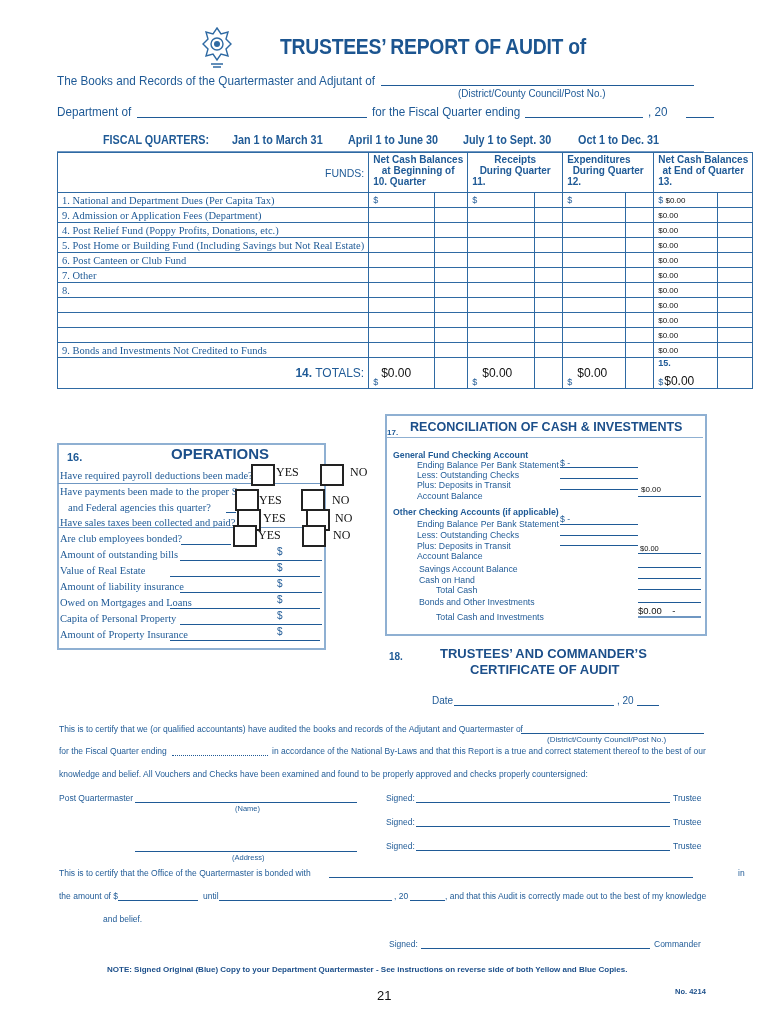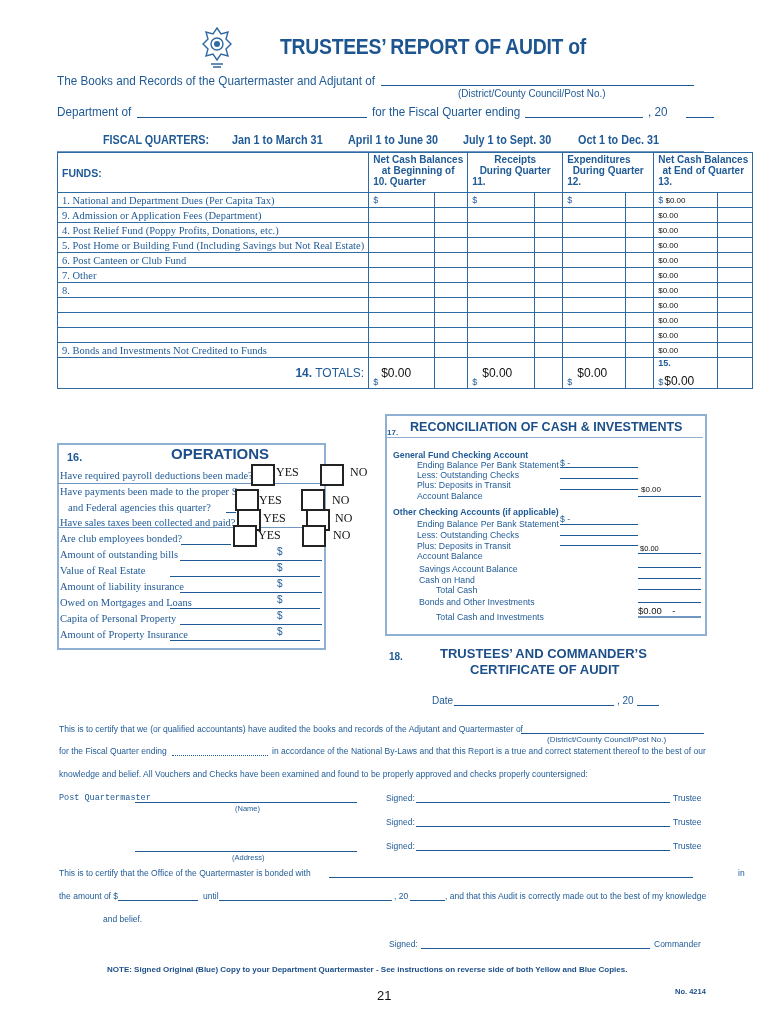--- a/index.html
+++ b/index.html
@@ -20,21 +20,21 @@
   .fq { top:133px; font-size:12px; font-weight:bold; font-family:"Liberation Sans", sans-serif; white-space:nowrap; transform:scaleX(0.9); transform-origin:left; }
 
   
   table.funds { position:absolute; left:57px; top:152px; border-collapse:collapse; table-layout:fixed; }
   table.funds td { border:1px solid #2f6aa3; padding:0 4px; height:14px; font-size:10.5px; white-space:nowrap; overflow:visible; }
   table.funds td.lbl { font-family:"Liberation Serif", serif; }
   table.funds td.num { font-family:"Liberation Sans", sans-serif; font-size:8px; color:#111; }
   table.funds td.hd { font-weight:bold; font-size:10px; line-height:11px; vertical-align:top; padding-top:1px; font-family:"Liberation Sans", sans-serif; }
   table.funds tr.hdrow td { height:38px; }
   table.funds tr.tot td { height:30px; }
-  .funds-title { font-size:13px; font-weight:bold; text-align:left; font-family:"Liberation Sans", sans-serif; }
+  .funds-title { font-size:13px; font-weight:normal; text-align:right; font-family:"Liberation Sans", sans-serif; }
 
   
   .box { position:absolute; border:2px solid #8fb0d2; }
   .cb { position:absolute; width:20px; height:18px; border:2px solid #222; background:#fff; }
   .yn { position:absolute; font-family:"Liberation Serif", serif; font-size:12px; color:#111; }
   .op-label { position:absolute; font-size:10.5px; white-space:nowrap; }
   .rc { position:absolute; font-size:9.5px; white-space:nowrap; font-family:"Liberation Sans", sans-serif; transform:scaleX(0.92); transform-origin:left; }
   .cert { position:absolute; font-size:8.5px; font-family:"Liberation Sans", sans-serif; white-space:nowrap; }
   .val { position:absolute; font-family:"Liberation Sans", sans-serif; color:#111; }
 </style>
@@ -367,21 +367,21 @@
 <div class="line" style="left:637px;top:705px;width:22px;"></div>
 
 <div class="cert" style="left:59px;top:724px;">This is to certify that we (or qualified accountants) have audited the books and records of the Adjutant and Quartermaster of</div>
 <div class="line" style="left:521px;top:733px;width:183px;"></div>
 <div class="cert" style="left:547px;top:735px;font-size:8px;">(District/County Council/Post No.)</div>
 <div class="cert" style="left:59px;top:746px;">for the Fiscal Quarter ending</div>
 <div class="dline" style="left:172px;top:755px;width:96px;"></div>
 <div class="cert" style="left:272px;top:746px;">in accordance of the National By-Laws and that this Report is a true and correct statement thereof to the best of our</div>
 <div class="cert" style="left:59px;top:769px;">knowledge and belief. All Vouchers and Checks have been examined and found to be properly approved and checks properly countersigned:</div>
 
-<div class="cert" style="left:59px;top:793px;font-family:Liberation Mono, monospace;">Post Quartermaster</div>
+<div class="cert" style="left:59px;top:793px;">Post Quartermaster</div>
 <div class="line" style="left:135px;top:802px;width:222px;"></div>
 <div class="cert" style="left:235px;top:804px;font-size:7.5px;">(Name)</div>
 <div class="line" style="left:135px;top:851px;width:222px;"></div>
 <div class="cert" style="left:232px;top:853px;font-size:7.5px;">(Address)</div>
 
 <div class="cert" style="left:386px;top:793px;">Signed:</div>
 <div class="line" style="left:416px;top:802px;width:254px;"></div>
 <div class="cert" style="left:673px;top:793px;">Trustee</div>
 <div class="cert" style="left:386px;top:817px;">Signed:</div>
 <div class="line" style="left:416px;top:826px;width:254px;"></div>

